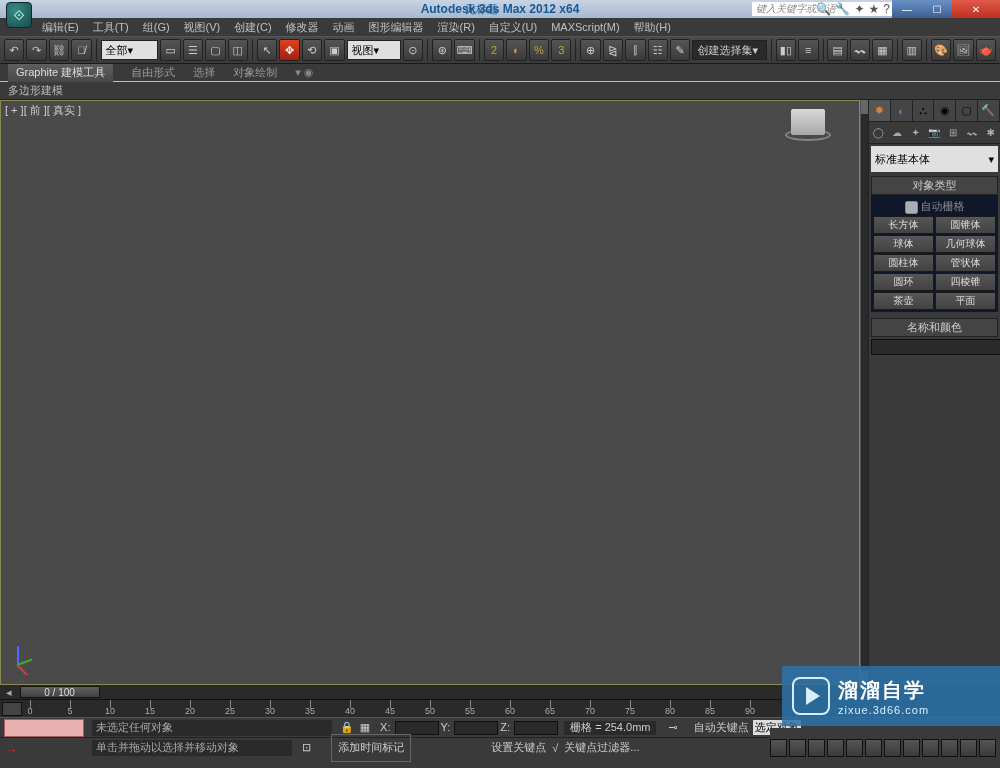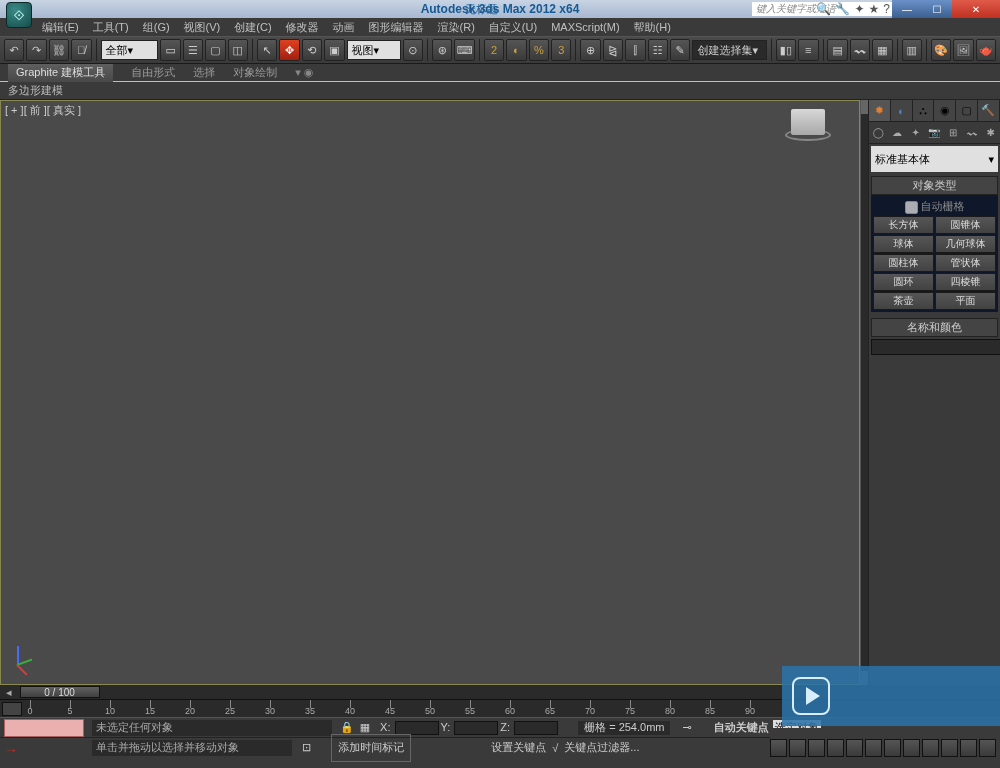--- a/index.html
+++ b/index.html
@@ -60,22 +60,22 @@
 .timeline .ticks { position:absolute; left:30px; right:200px; top:0; bottom:0; }
 .timeline .tick { position:absolute; top:0; width:1px; height:8px; background:#888; }
 .timeline .tlabel { position:absolute; top:6px; color:#aaa; font-size:9px; transform:translateX(-50%); }
 .timeline .lbtn { position:absolute; left:2px; top:2px; width:20px; height:14px; background:#444; border:1px solid #111; }
 .status1 { height:20px; background:#3a3a3a; border-top:1px solid #555; display:flex; align-items:center; color:#ccc; position:relative; }
 .status1 .leftbox { width:80px; height:18px; background:#eab0b0; border:1px solid #aa6060; margin-left:4px; }
 .status1 .sel { margin-left:8px; background:#2a2a2a; width:240px; height:16px; padding:0 4px; color:#aaa; display:flex; align-items:center; }
 .status1 .xyz { display:flex; gap:2px; margin-left:10px; }
 .status1 .xyz label { color:#ccc; margin-right:2px; }
 .status1 .xyz input { width:44px; height:14px; background:#2a2a2a; border:1px solid #111; color:#ccc; }
-.status1 .grid { margin-left:20px; background:#2a2a2a; padding:0 6px; height:14px; color:#ccc; display:flex; align-items:center; }
-.status1 .autokey { margin-left:22px; color:#ccc;font-weight:bold; }
+.status1 .grid { margin-left:6px; background:#2a2a2a; padding:0 6px; height:14px; color:#ccc; display:flex; align-items:center; }
+.status1 .autokey { margin-left:16px; color:#ccc; }
 .status2 { height:20px; background:#3a3a3a; border-top:1px solid #222; display:flex; align-items:center; color:#ccc; }
 .status2 .prompt { margin-left:92px; background:#2a2a2a; width:200px; height:16px; padding:0 4px; color:#aaa; display:flex; align-items:center; }
 .status2 .addtag { margin-left:20px; border:1px solid #666; padding:0 6px; height:28px; display:flex; align-items:center; }
 .status2wrap { position:relative; }
 .status2 .arrow { position:absolute; left:4px; color:#c03020; font-size:14px; }
 .rightctrls { position:absolute; right:0; bottom:0; width:230px; height:40px; background:#3a3a3a; display:flex; align-items:center; justify-content:flex-end; gap:2px; padding-right:4px; z-index:5; }
 .rightctrls .nbtn { width:18px; height:18px; background:linear-gradient(#555,#3a3a3a); border:1px solid #111; }
 .watermark { position:absolute; right:0; bottom:42px; width:218px; height:60px; z-index:20; background:#2a72a8dd; display:flex; align-items:center; color:#fff; padding:4px 10px; gap:8px; }
 .watermark .play { width:38px; height:38px; border:2px solid #d8eefc; border-radius:8px; display:flex; align-items:center; justify-content:center; }
 .watermark .play::after { content:""; border-left:14px solid #d8eefc; border-top:9px solid transparent; border-bottom:9px solid transparent; margin-left:4px; }
@@ -352,13 +352,17 @@
   <div class="nbtn"></div>
   <div class="nbtn"></div>
   <div class="nbtn"></div>
   <div class="nbtn"></div>
   <div class="nbtn"></div>
   <div class="nbtn"></div>
 </div>
 
 <div class="watermark">
   <div class="play"></div>
+  <div class="txt">
+    <div class="big">溜溜自学</div>
+    <div class="small">zixue.3d66.com</div>
+  </div>
 </div>
 
 </body></html>

